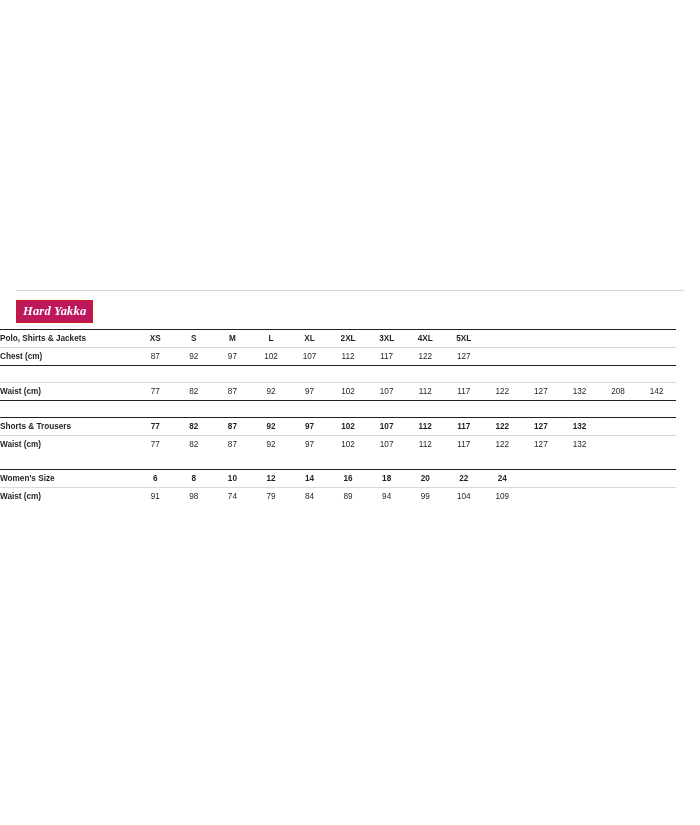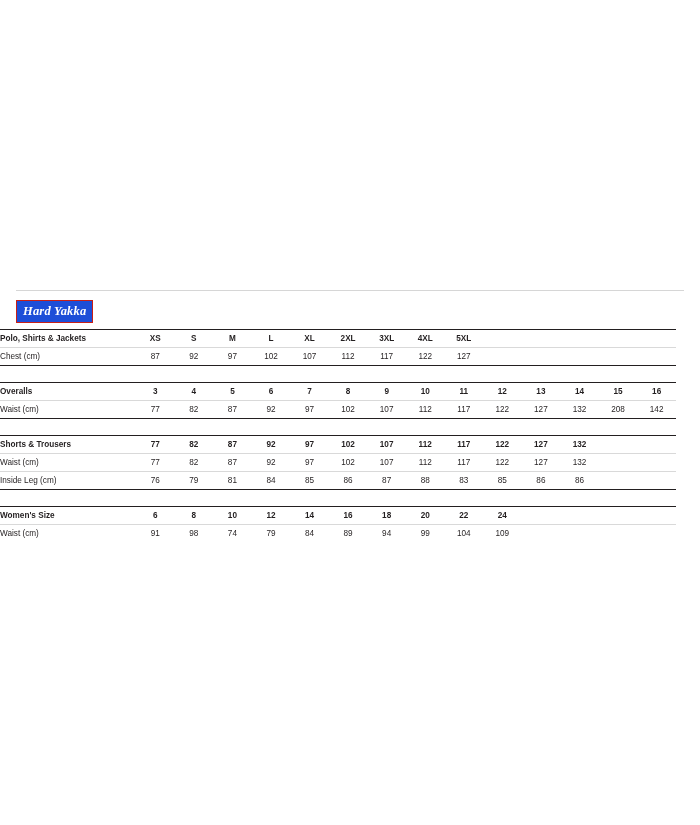--- a/index.html
+++ b/index.html
@@ -26,21 +26,21 @@
     top: 290px;
     width: 700px;
   }
   .top-rule {
     margin: 0 16px 0 16px;
     border-top: 1px solid #d6d6d6;
   }
   .brand {
     margin: 9px 0 0 16px;
     display: inline-block;
-    background: #1d4ed8;
+    background: #be185d;
     color: #ffffff;
     font-family: "Liberation Serif", serif;
     font-weight: bold;
     font-style: italic;
     font-size: 12.5px;
     line-height: 1;
     letter-spacing: 0.2px;
     padding: 4px 6px 4px 6px;
     border: 1px solid #c81f16;
     white-space: nowrap;
@@ -57,20 +57,21 @@
     padding: 4px 0 4px 0;
     height: 8px;
     color: #231f20;
     white-space: nowrap;
   }
   
   td.lbl {
     text-align: left;
     padding-left: 4px;
     width: 136px;
+    font-weight: bold;
   }
   td.val {
     text-align: center;
   }
   
   tr.head td {
     font-weight: bold;
   }
   
   tr.group-top td {
@@ -133,37 +134,20 @@
           <td class="val"></td>
           <td class="val"></td>
           <td class="val"></td>
           <td class="val"></td>
         </tr>
 
         <tr class="spacer-row">
           <td colspan="15"></td>
         </tr>
 
-        <tr class="head group-top">
-          <td class="lbl">Overalls</td>
-          <td class="val">3</td>
-          <td class="val">4</td>
-          <td class="val">5</td>
-          <td class="val">6</td>
-          <td class="val">7</td>
-          <td class="val">8</td>
-          <td class="val">9</td>
-          <td class="val">10</td>
-          <td class="val">11</td>
-          <td class="val">12</td>
-          <td class="val">13</td>
-          <td class="val">14</td>
-          <td class="val">15</td>
-          <td class="val">16</td>
-        </tr>
         <tr class="group-bottom thin-top">
           <td class="lbl">Waist (cm)</td>
           <td class="val">77</td>
           <td class="val">82</td>
           <td class="val">87</td>
           <td class="val">92</td>
           <td class="val">97</td>
           <td class="val">102</td>
           <td class="val">107</td>
           <td class="val">112</td>
@@ -203,37 +187,20 @@
           <td class="val">87</td>
           <td class="val">92</td>
           <td class="val">97</td>
           <td class="val">102</td>
           <td class="val">107</td>
           <td class="val">112</td>
           <td class="val">117</td>
           <td class="val">122</td>
           <td class="val">127</td>
           <td class="val">132</td>
-          <td class="val"></td>
-          <td class="val"></td>
-        </tr>
-        <tr class="group-bottom thin-top">
-          <td class="lbl">Inside Leg (cm)</td>
-          <td class="val">76</td>
-          <td class="val">79</td>
-          <td class="val">81</td>
-          <td class="val">84</td>
-          <td class="val">85</td>
-          <td class="val">86</td>
-          <td class="val">87</td>
-          <td class="val">88</td>
-          <td class="val">83</td>
-          <td class="val">85</td>
-          <td class="val">86</td>
-          <td class="val">86</td>
           <td class="val"></td>
           <td class="val"></td>
         </tr>
 
         <tr class="spacer-row">
           <td colspan="15"></td>
         </tr>
 
         <tr class="head group-top">
           <td class="lbl">Women's Size</td>

